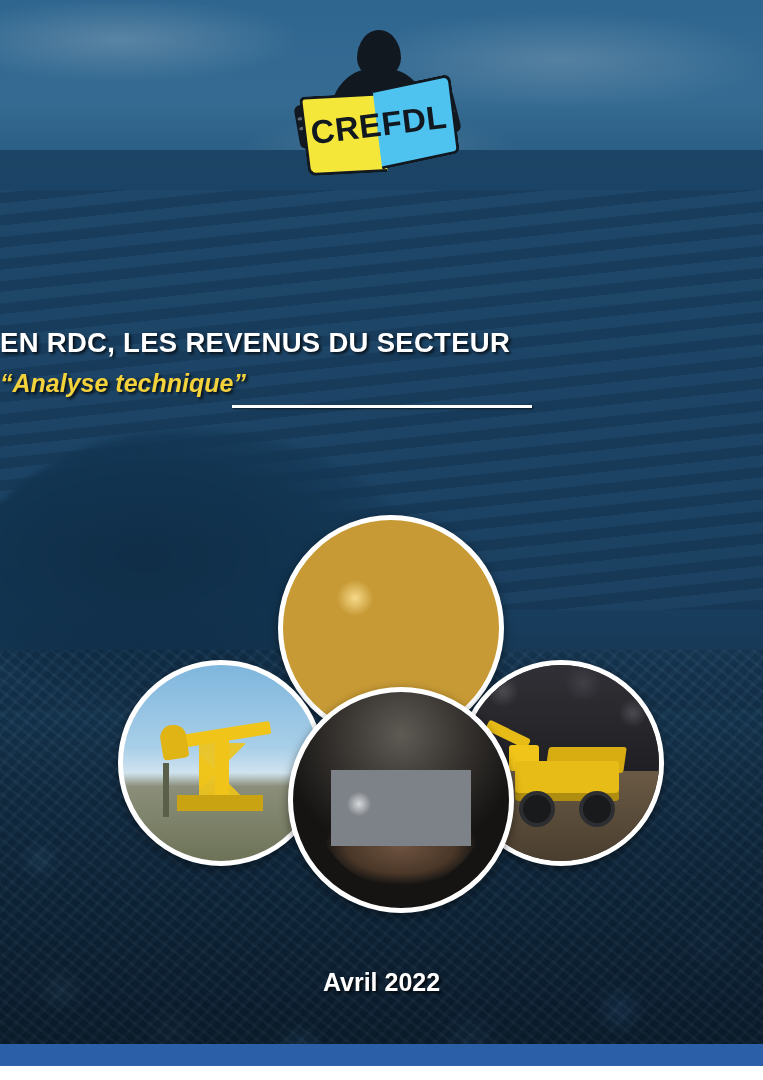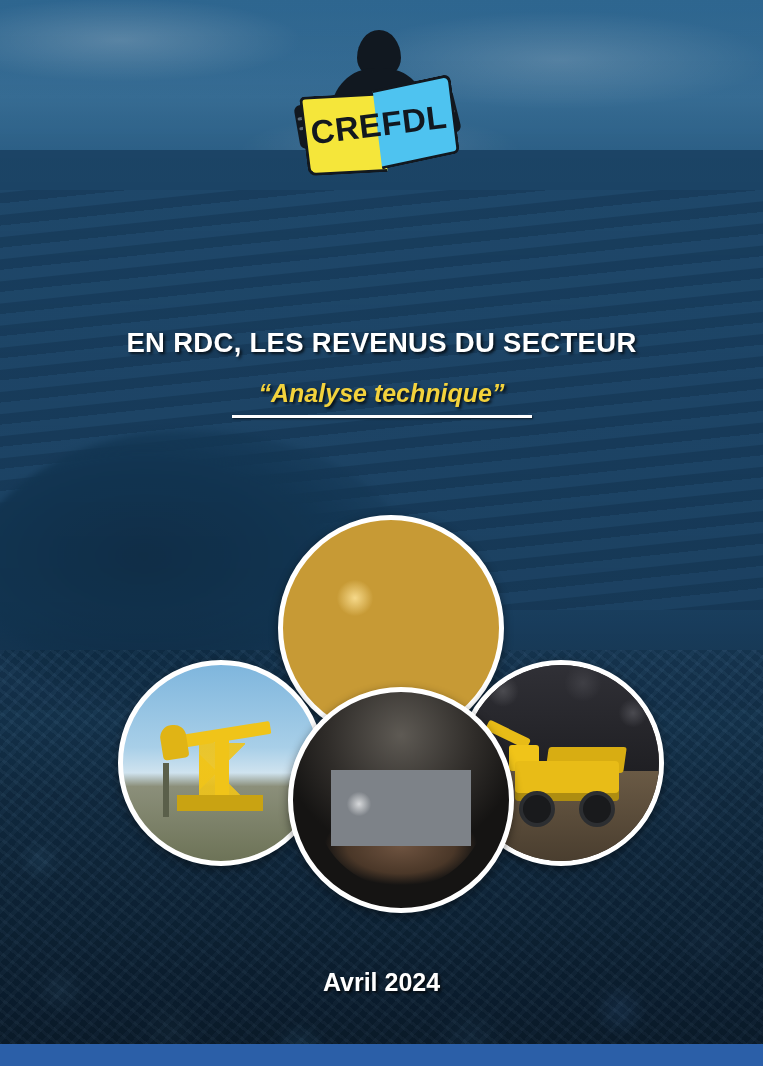--- a/index.html
+++ b/index.html
@@ -180,33 +180,32 @@
   }
   .logo-hand::before { top: 12px; }
   .logo-hand::after { top: 22px; }
 
   
   .title-block {
     position: absolute;
     left: 0;
     top: 325px;
     width: 763px;
-    text-align: center;
   }
   .title-line {
     font-size: 27.5px;
     font-weight: bold;
     color: #ffffff;
     letter-spacing: 0.3px;
     line-height: 35px;
     text-shadow: 2px 2px 3px rgba(0,0,0,0.75);
     font-family: "Liberation Sans", sans-serif;
   }
   .subtitle {
-    margin-top: 19px;
+    margin-top: 9px;
     font-size: 25px;
     font-weight: bold;
     font-style: italic;
     color: #f3d23c;
     text-shadow: 2px 2px 3px rgba(0,0,0,0.8);
     font-family: "Liberation Sans", sans-serif;
   }
   .subtitle-rule {
     width: 300px;
     height: 3px;
@@ -418,18 +417,18 @@
       <div class="wheel w1"></div>
       <div class="wheel w2"></div>
     </div>
 
     <div class="circ circ-ore">
       <div class="hands"></div>
       <div class="pile"></div>
     </div>
   </div>
 
-  <div class="date">Avril 2024</div>
+  <div class="date">Avril 2022</div>
 
   <div class="bar-blue"></div>
   <div class="bar-white"></div>
 
 </div>
 
 </body></html>

